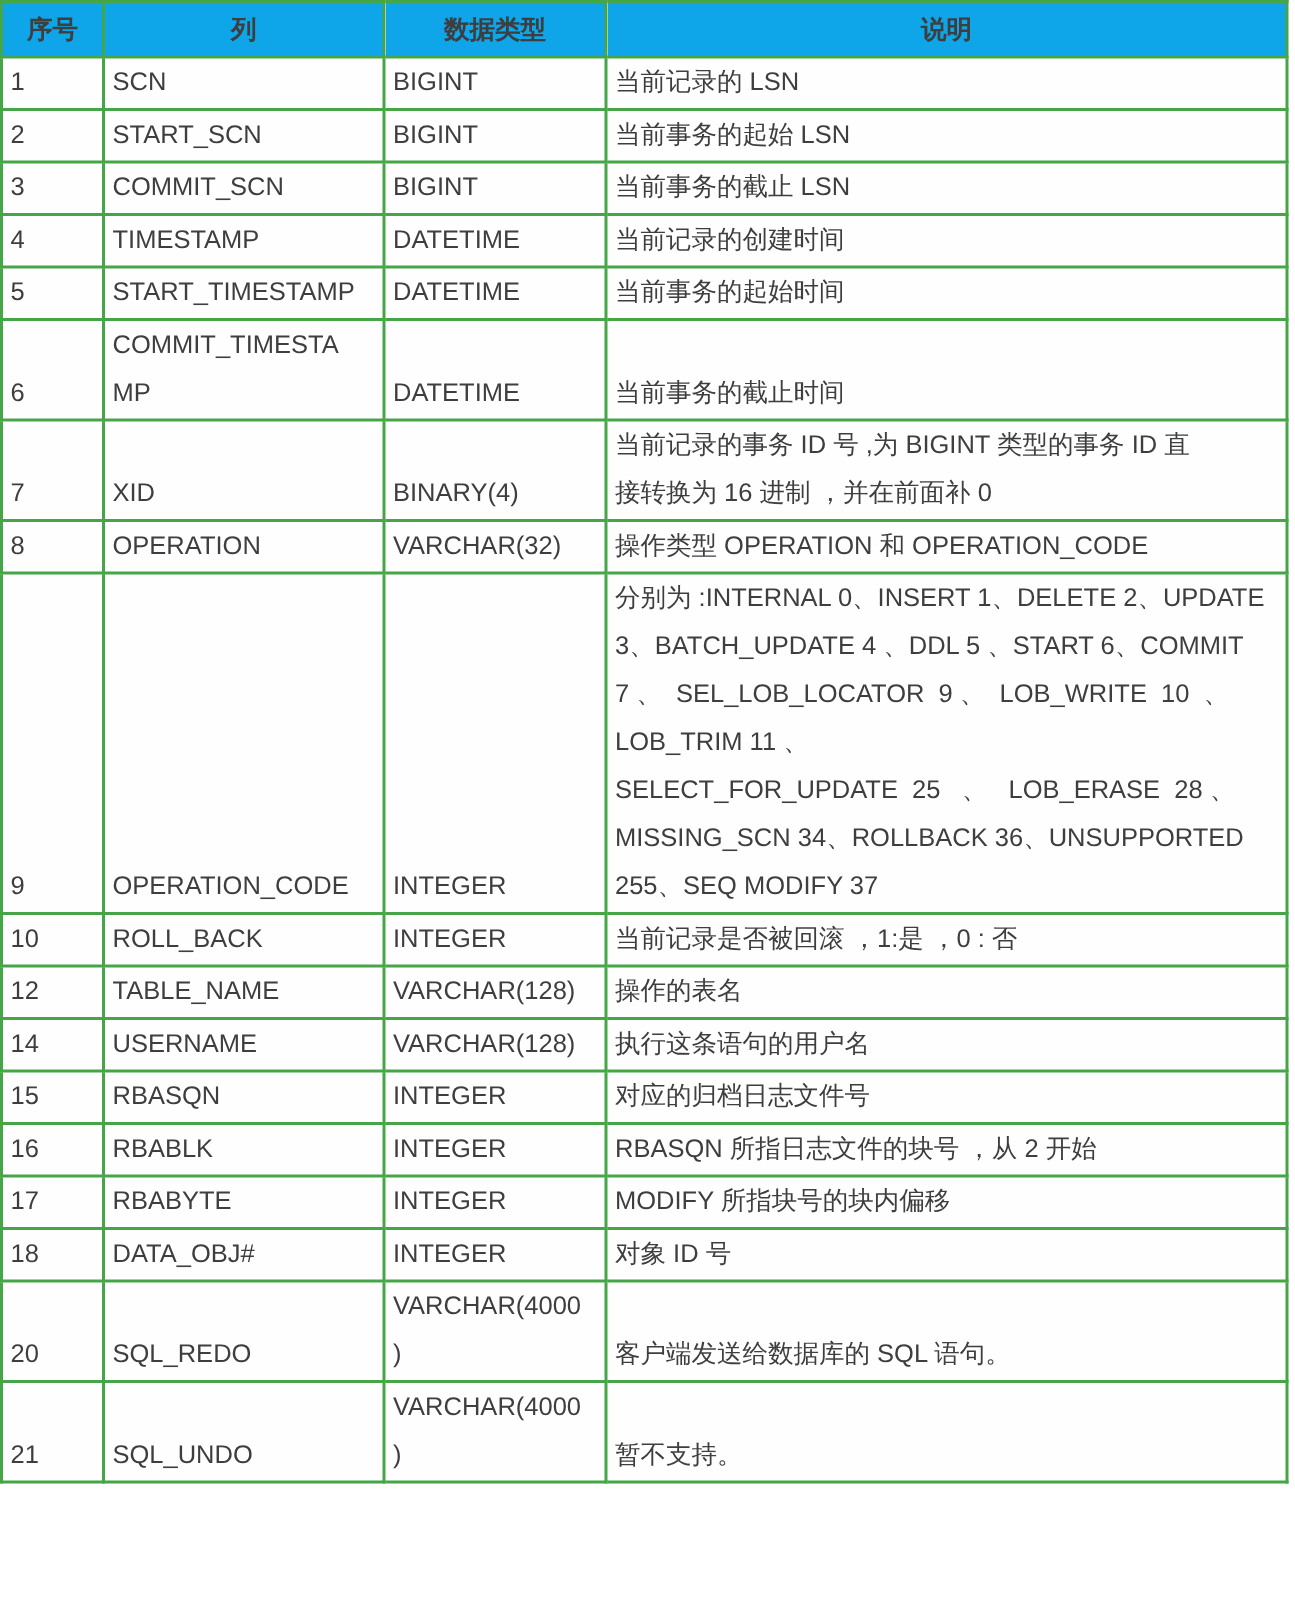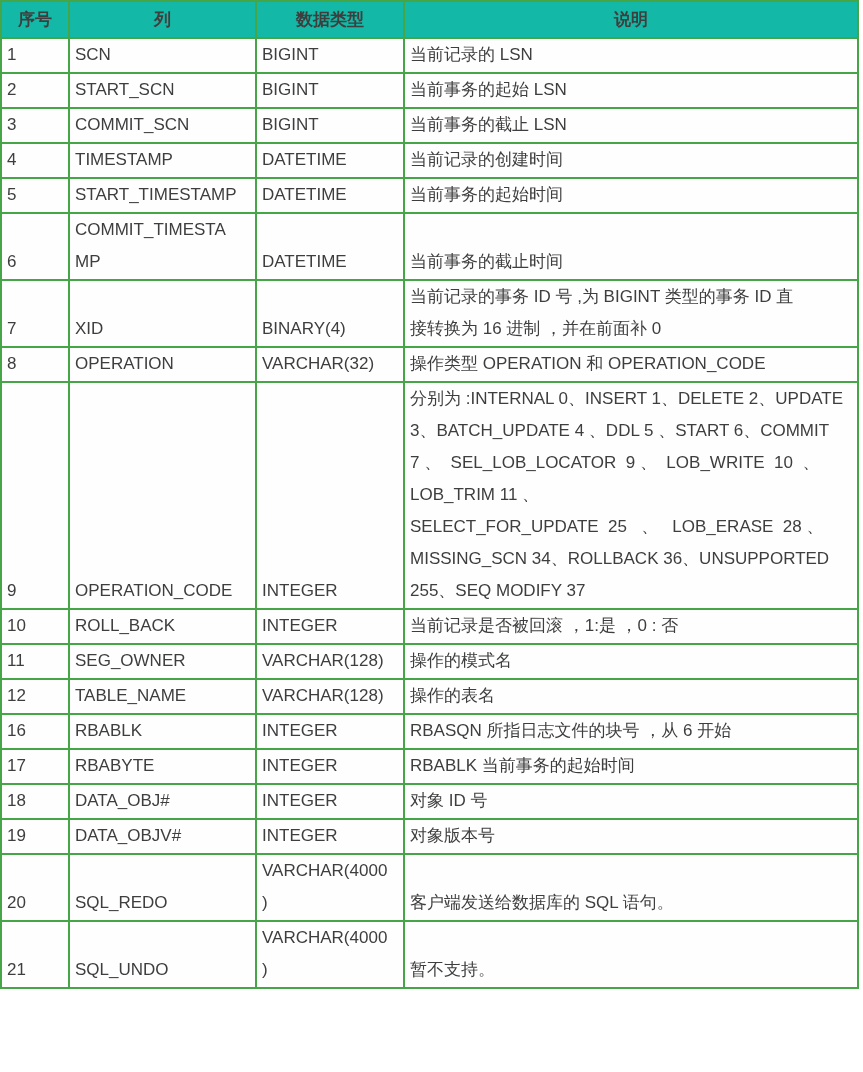--- a/index.html
+++ b/index.html
@@ -19,21 +19,21 @@
     font-size:17px;
     color:#3e3e3e;
     overflow:hidden;
   }
   table.spec th{
     height:33px;
     font-weight:bold;
     text-align:center;
     vertical-align:middle;
     padding:1px 2px;
-    background:#14b8a6;
+    background:#0ea5e9;
   }
   table.spec td{
     vertical-align:bottom;
     text-align:left;
     line-height:32px;
     padding:0 3px 1px 5px;
     white-space:pre-wrap;
     word-break:break-word;
     background:#fefefe;
   }
@@ -125,54 +125,54 @@
 MISSING_SCN 34、ROLLBACK 36、UNSUPPORTED
 255、SEQ MODIFY 37</td>
   </tr>
       <tr class="single">
     <td class="c-num">10</td>
     <td class="c-col">ROLL_BACK</td>
     <td class="c-type">INTEGER</td>
     <td class="c-desc">当前记录是否被回滚 ，1:是 ，0 : 否</td>
   </tr>
       <tr class="single">
-    <td class="c-num">11</td>
-    <td class="c-col">SEG_OWNER</td>
-    <td class="c-type">VARCHAR(128)</td>
-    <td class="c-desc">操作的模式名</td>
-  </tr>
-      <tr class="single">
     <td class="c-num">12</td>
     <td class="c-col">TABLE_NAME</td>
     <td class="c-type">VARCHAR(128)</td>
     <td class="c-desc">操作的表名</td>
   </tr>
       <tr class="single">
+    <td class="c-num">14</td>
+    <td class="c-col">USERNAME</td>
+    <td class="c-type">VARCHAR(128)</td>
+    <td class="c-desc">执行这条语句的用户名</td>
+  </tr>
+      <tr class="single">
+    <td class="c-num">15</td>
+    <td class="c-col">RBASQN</td>
+    <td class="c-type">INTEGER</td>
+    <td class="c-desc">对应的归档日志文件号</td>
+  </tr>
+      <tr class="single">
     <td class="c-num">16</td>
     <td class="c-col">RBABLK</td>
     <td class="c-type">INTEGER</td>
-    <td class="c-desc">RBASQN 所指日志文件的块号 ，从 6 开始</td>
+    <td class="c-desc">RBASQN 所指日志文件的块号 ，从 2 开始</td>
   </tr>
       <tr class="single">
     <td class="c-num">17</td>
     <td class="c-col">RBABYTE</td>
     <td class="c-type">INTEGER</td>
-    <td class="c-desc">RBABLK 当前事务的起始时间</td>
+    <td class="c-desc">MODIFY 所指块号的块内偏移</td>
   </tr>
       <tr class="single">
     <td class="c-num">18</td>
     <td class="c-col">DATA_OBJ#</td>
     <td class="c-type">INTEGER</td>
     <td class="c-desc">对象 ID 号</td>
-  </tr>
-      <tr class="single">
-    <td class="c-num">19</td>
-    <td class="c-col">DATA_OBJV#</td>
-    <td class="c-type">INTEGER</td>
-    <td class="c-desc">对象版本号</td>
   </tr>
       <tr>
     <td class="c-num">20</td>
     <td class="c-col">SQL_REDO</td>
     <td class="c-type">VARCHAR(4000
 )</td>
     <td class="c-desc">客户端发送给数据库的 SQL 语句。</td>
   </tr>
       <tr>
     <td class="c-num">21</td>

